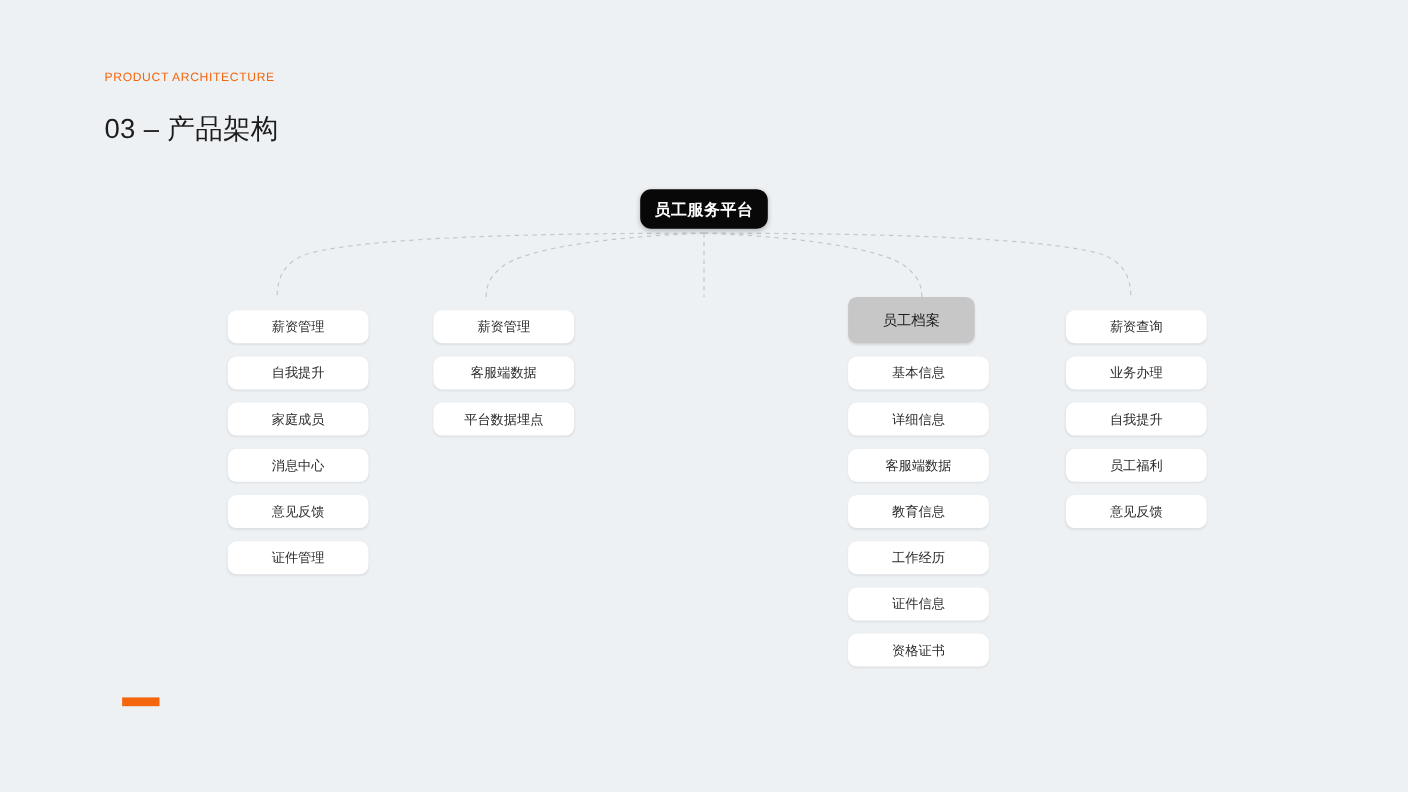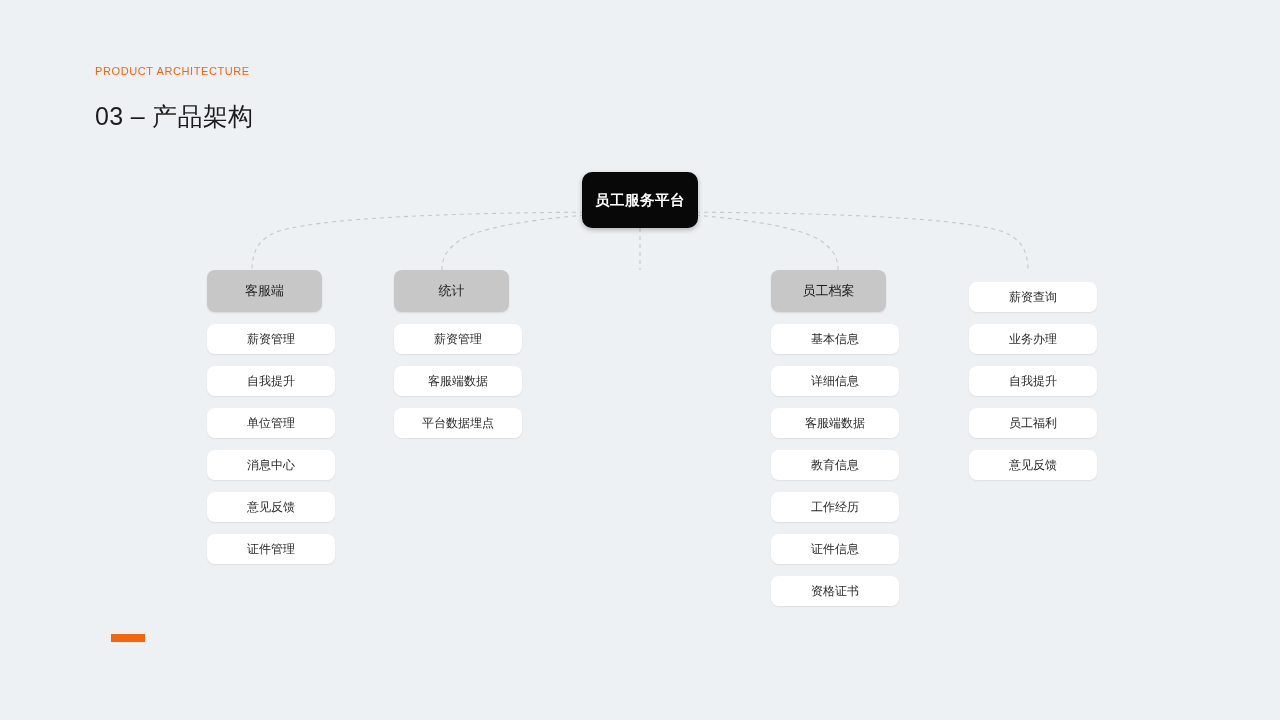--- a/index.html
+++ b/index.html
@@ -67,21 +67,21 @@
     width: 1280px;
     height: 720px;
     pointer-events: none;
   }
 
   .root-node {
     position: absolute;
     left: 582px;
     top: 172px;
     width: 116px;
-    height: 56px;
+    height: 36px;
     background: #080808;
     border-radius: 10px;
     color: #ffffff;
     font-size: 14.5px;
     font-weight: bold;
     display: flex;
     align-items: center;
     justify-content: center;
     letter-spacing: 0.5px;
     box-shadow: 0 2px 5px rgba(0,0,0,0.25);
@@ -139,33 +139,31 @@
         <path d="M640,212 C580,214 490,222 460,240 C446,250 442,258 442,270"></path>
         <path d="M640,212 L640,270"></path>
         <path d="M640,212 C700,214 790,222 820,240 C834,250 838,258 838,270"></path>
         <path d="M640,212 C760,212 950,214 1004,232 C1022,240 1028,252 1028,270"></path>
       </g>
     </svg>
 
     <div class="root-node">员工服务平台</div>
 
     <div class="column" style="left:207px">
-      <div class="col-head">客服端</div>
       <div class="col-items">
         <div class="leaf">薪资管理</div>
         <div class="leaf">自我提升</div>
-        <div class="leaf">单位管理</div>
+        <div class="leaf">家庭成员</div>
         <div class="leaf">消息中心</div>
         <div class="leaf">意见反馈</div>
         <div class="leaf">证件管理</div>
       </div>
     </div>
 
     <div class="column" style="left:394px">
-      <div class="col-head">统计</div>
       <div class="col-items">
         <div class="leaf">薪资管理</div>
         <div class="leaf">客服端数据</div>
         <div class="leaf">平台数据埋点</div>
       </div>
     </div>
 
 
     <div class="column" style="left:771px">
       <div class="col-head">员工档案</div>

